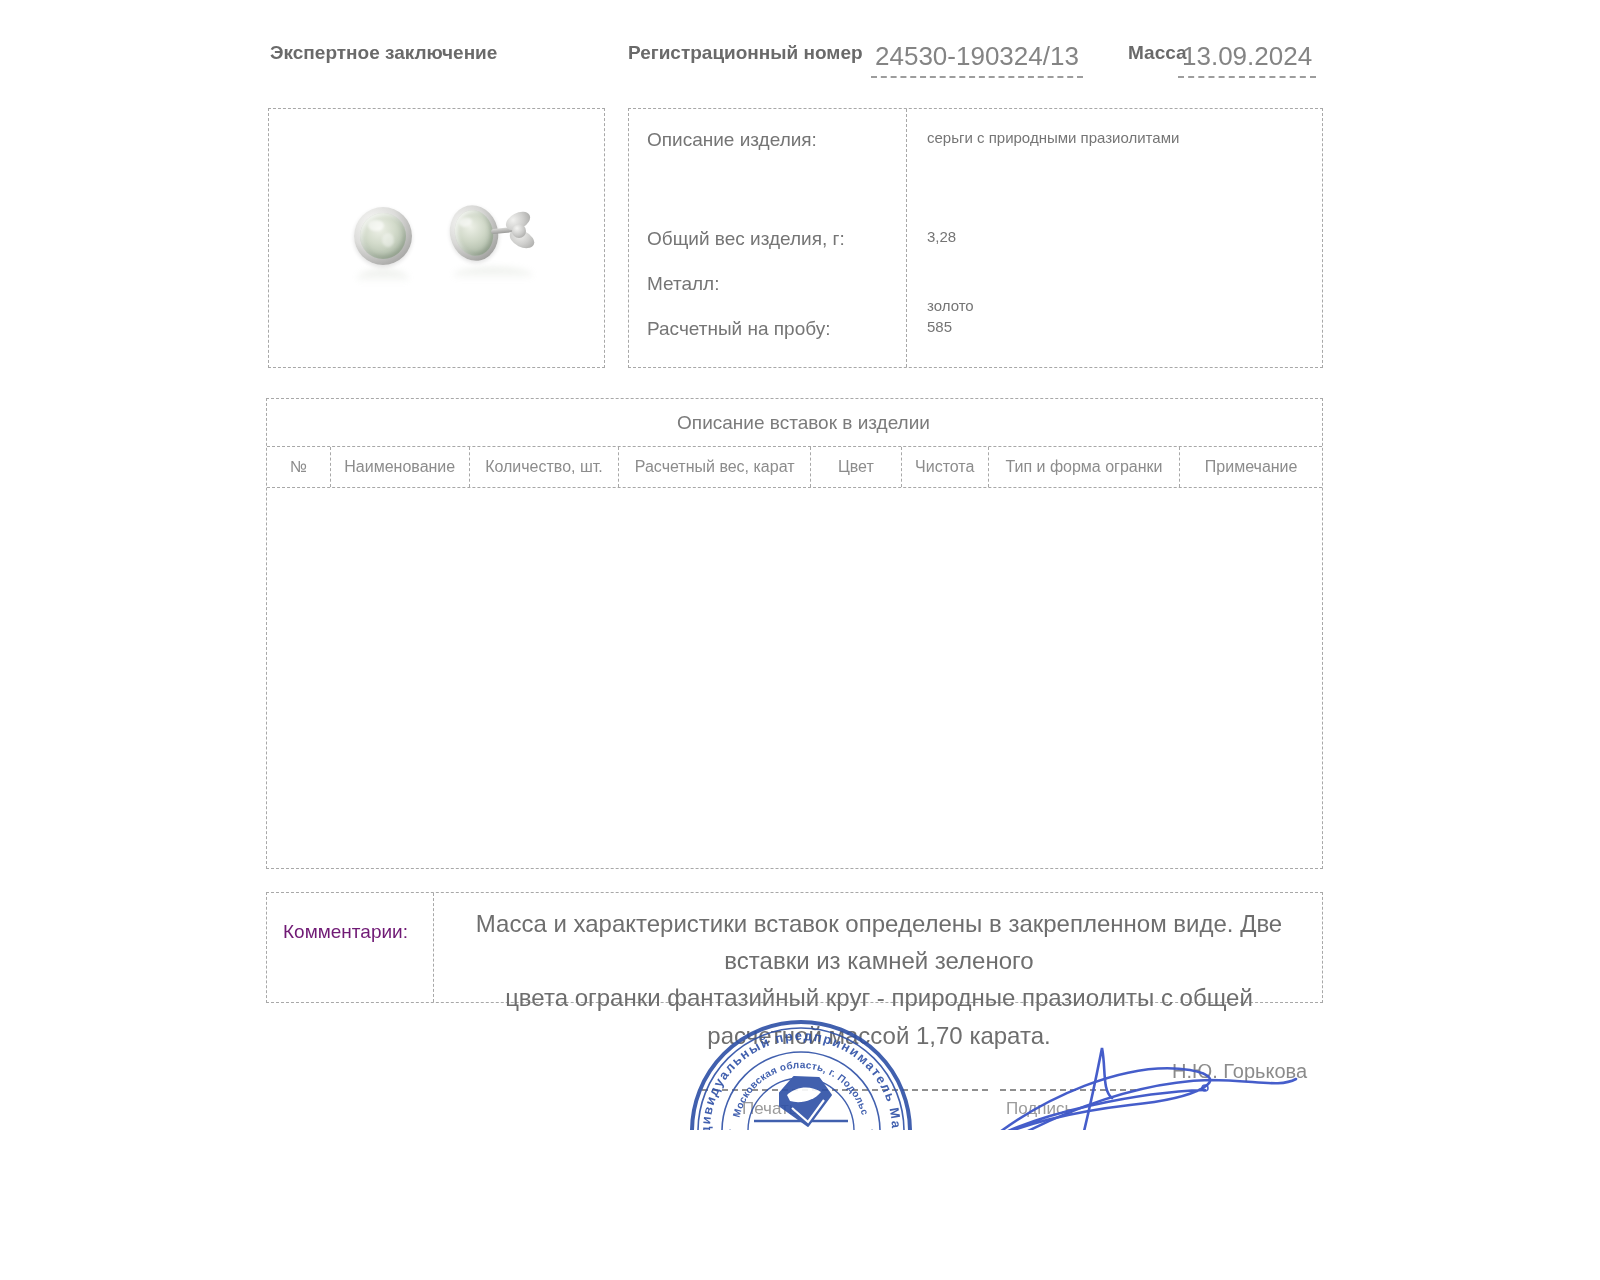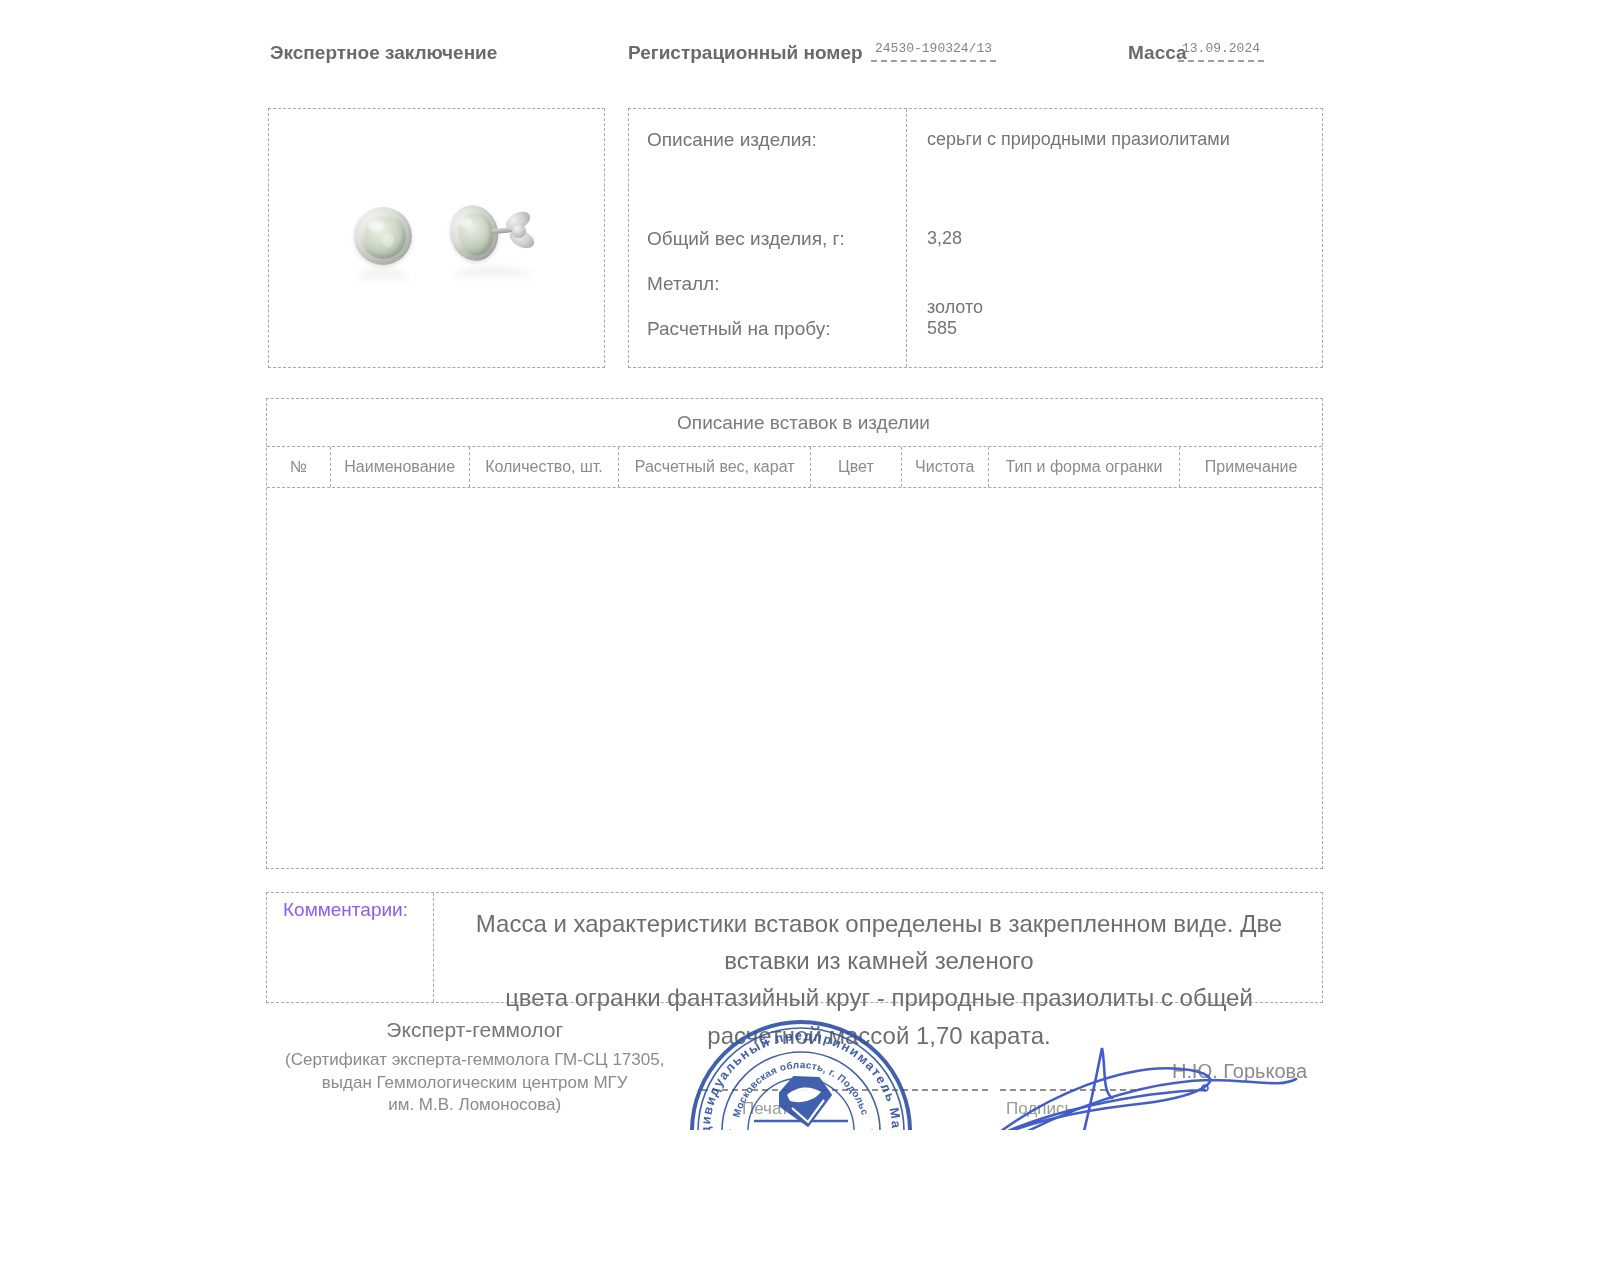--- a/index.html
+++ b/index.html
@@ -3,40 +3,40 @@
 <meta charset="utf-8">
 <style>
   * { margin:0; padding:0; box-sizing:border-box; }
   html,body { background:#ffffff; }
   body { font-family:"Liberation Sans", sans-serif; }
   .page { position:relative; width:1600px; height:1130px; background:#ffffff; overflow:hidden;text-align:center; }
 
   .abs { position:absolute; }
 
   .hdr-label { font-size:19px; font-weight:bold; color:#6a6a6a; }
-  .hdr-value { font-size:13px; color:#848484; padding:0 4px 4px 4px; border-bottom:2px dashed #9d9d9d;font-family:Liberation Mono, monospace; }
+  .hdr-value { font-size:26px; color:#848484; padding:0 4px 4px 4px; border-bottom:2px dashed #9d9d9d; }
 
   .dash-box { border:1px dashed #a8a8a8; background:#fff; }
 
   
   .info-divider { position:absolute; left:277px; top:0; bottom:0; border-left:1px dashed #a8a8a8; }
   .info-label { position:absolute; left:18px; font-size:19px; color:#757575; }
-  .info-value { position:absolute; left:298px; font-size:18px; color:#757575; }
+  .info-value { position:absolute; left:298px; font-size:15px; color:#757575; }
 
   
   .tbl-title { height:48px; line-height:48px; padding-left:18px; font-size:19px; color:#7b7b7b;
                border-bottom:1px dashed #a8a8a8; }
   .tbl-head { display:flex; height:41px; border-bottom:1px dashed #a8a8a8; }
   .tbl-cell { display:flex; align-items:center; justify-content:center; font-size:16px; color:#8c8c8c;
               border-right:1px dashed #a8a8a8; }
   .tbl-cell:last-child { border-right:none; }
 
   
   .cmt-label-cell { position:absolute; left:0; top:0; bottom:0; width:167px; border-right:1px dashed #a8a8a8; }
-  .cmt-label { position:absolute; left:16px; top:6px; font-size:19px; color:#8b5cf6; }
+  .cmt-label { position:absolute; left:16px; top:28px; font-size:19px; color:#701a75; }
   .cmt-text { position:absolute; left:183px; top:12px; right:14px; font-size:24px; color:#6e6e6e; line-height:1.55; }
 
   
   .expert-role { font-size:21px; color:#767676; margin-bottom:7px; }
   .expert-cert { font-size:17px; color:#8b8b8b; line-height:1.33; }
   .expert-name { font-size:20px; color:#8b8b8b; }
 
   .seal-line { border-top:2px dashed #8f8f8f; height:0; }
   .seal-label { font-size:17px; color:#9b9b9b; }
 
@@ -130,26 +130,20 @@
   <div class="abs dash-box" style="left:266px; top:892px; width:1057px; height:111px;">
     <div class="cmt-label-cell">
       <div class="cmt-label">Комментарии:</div>
     </div>
     <div class="cmt-text">
       <div>Масса и характеристики вставок определены в закрепленном виде. Две вставки из камней зеленого</div>
       <div>цвета огранки фантазийный круг - природные празиолиты с общей расчетной массой 1,70 карата.</div>
     </div>
   </div>
 
-  <div class="abs" style="left:285px; top:1018px;">
-    <div class="expert-role">Эксперт-геммолог</div>
-    <div class="expert-cert">(Сертификат эксперта-геммолога ГМ-СЦ 17305,</div>
-    <div class="expert-cert">выдан Геммологическим центром МГУ</div>
-    <div class="expert-cert">им. М.В. Ломоносова)</div>
-  </div>
 
   <div class="abs seal-line" style="left:702px; top:1089px; width:286px;"></div>
   <div class="abs seal-label" style="left:742px; top:1099px;">Печать</div>
   <div class="abs seal-line" style="left:1000px; top:1089px; width:136px;"></div>
   <div class="abs seal-label" style="left:1006px; top:1099px;">Подпись</div>
   <div class="abs expert-name" style="left:1172px; top:1060px;">Н.Ю. Горькова</div>
 
   <svg class="abs" style="left:688px; top:1018px; z-index:2; opacity:0.9;" width="226" height="226" viewBox="0 0 226 226">
     <defs>
       <path id="outerArc" d="M 25.1 136.6 A 91 91 0 0 1 200.9 89.4 A 91 91 0 0 1 25.1 136.6" fill="none"></path>

